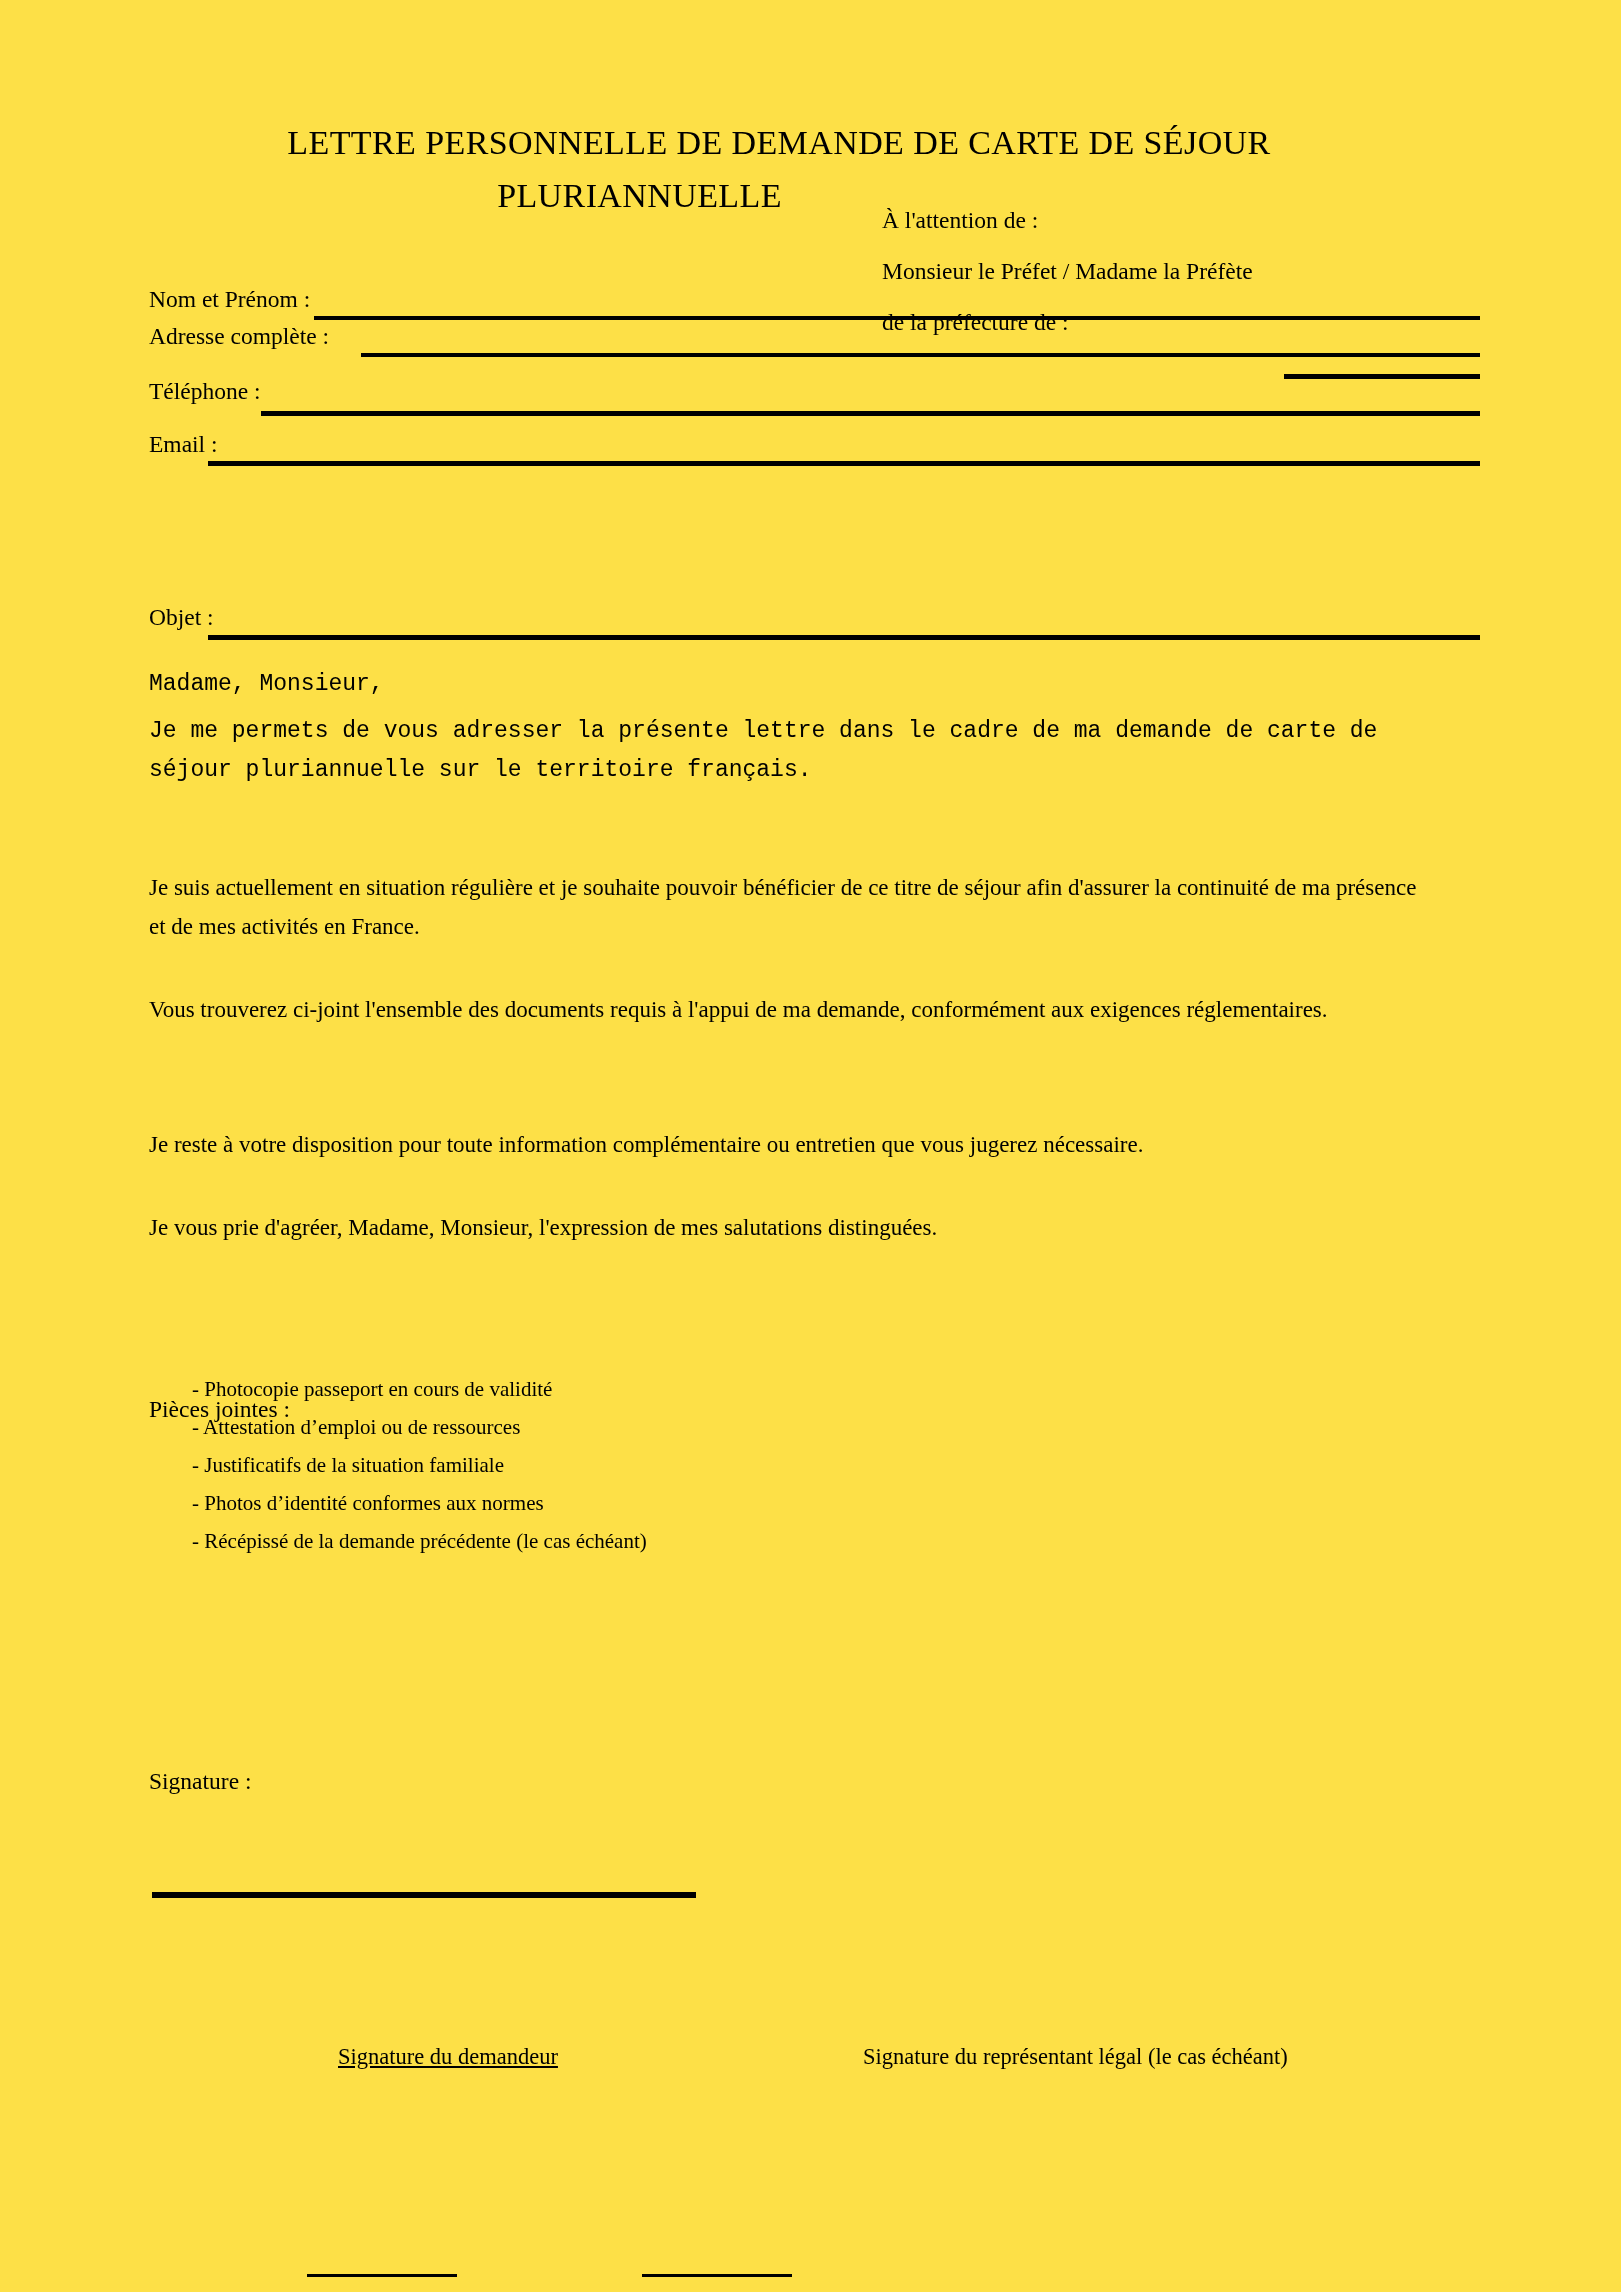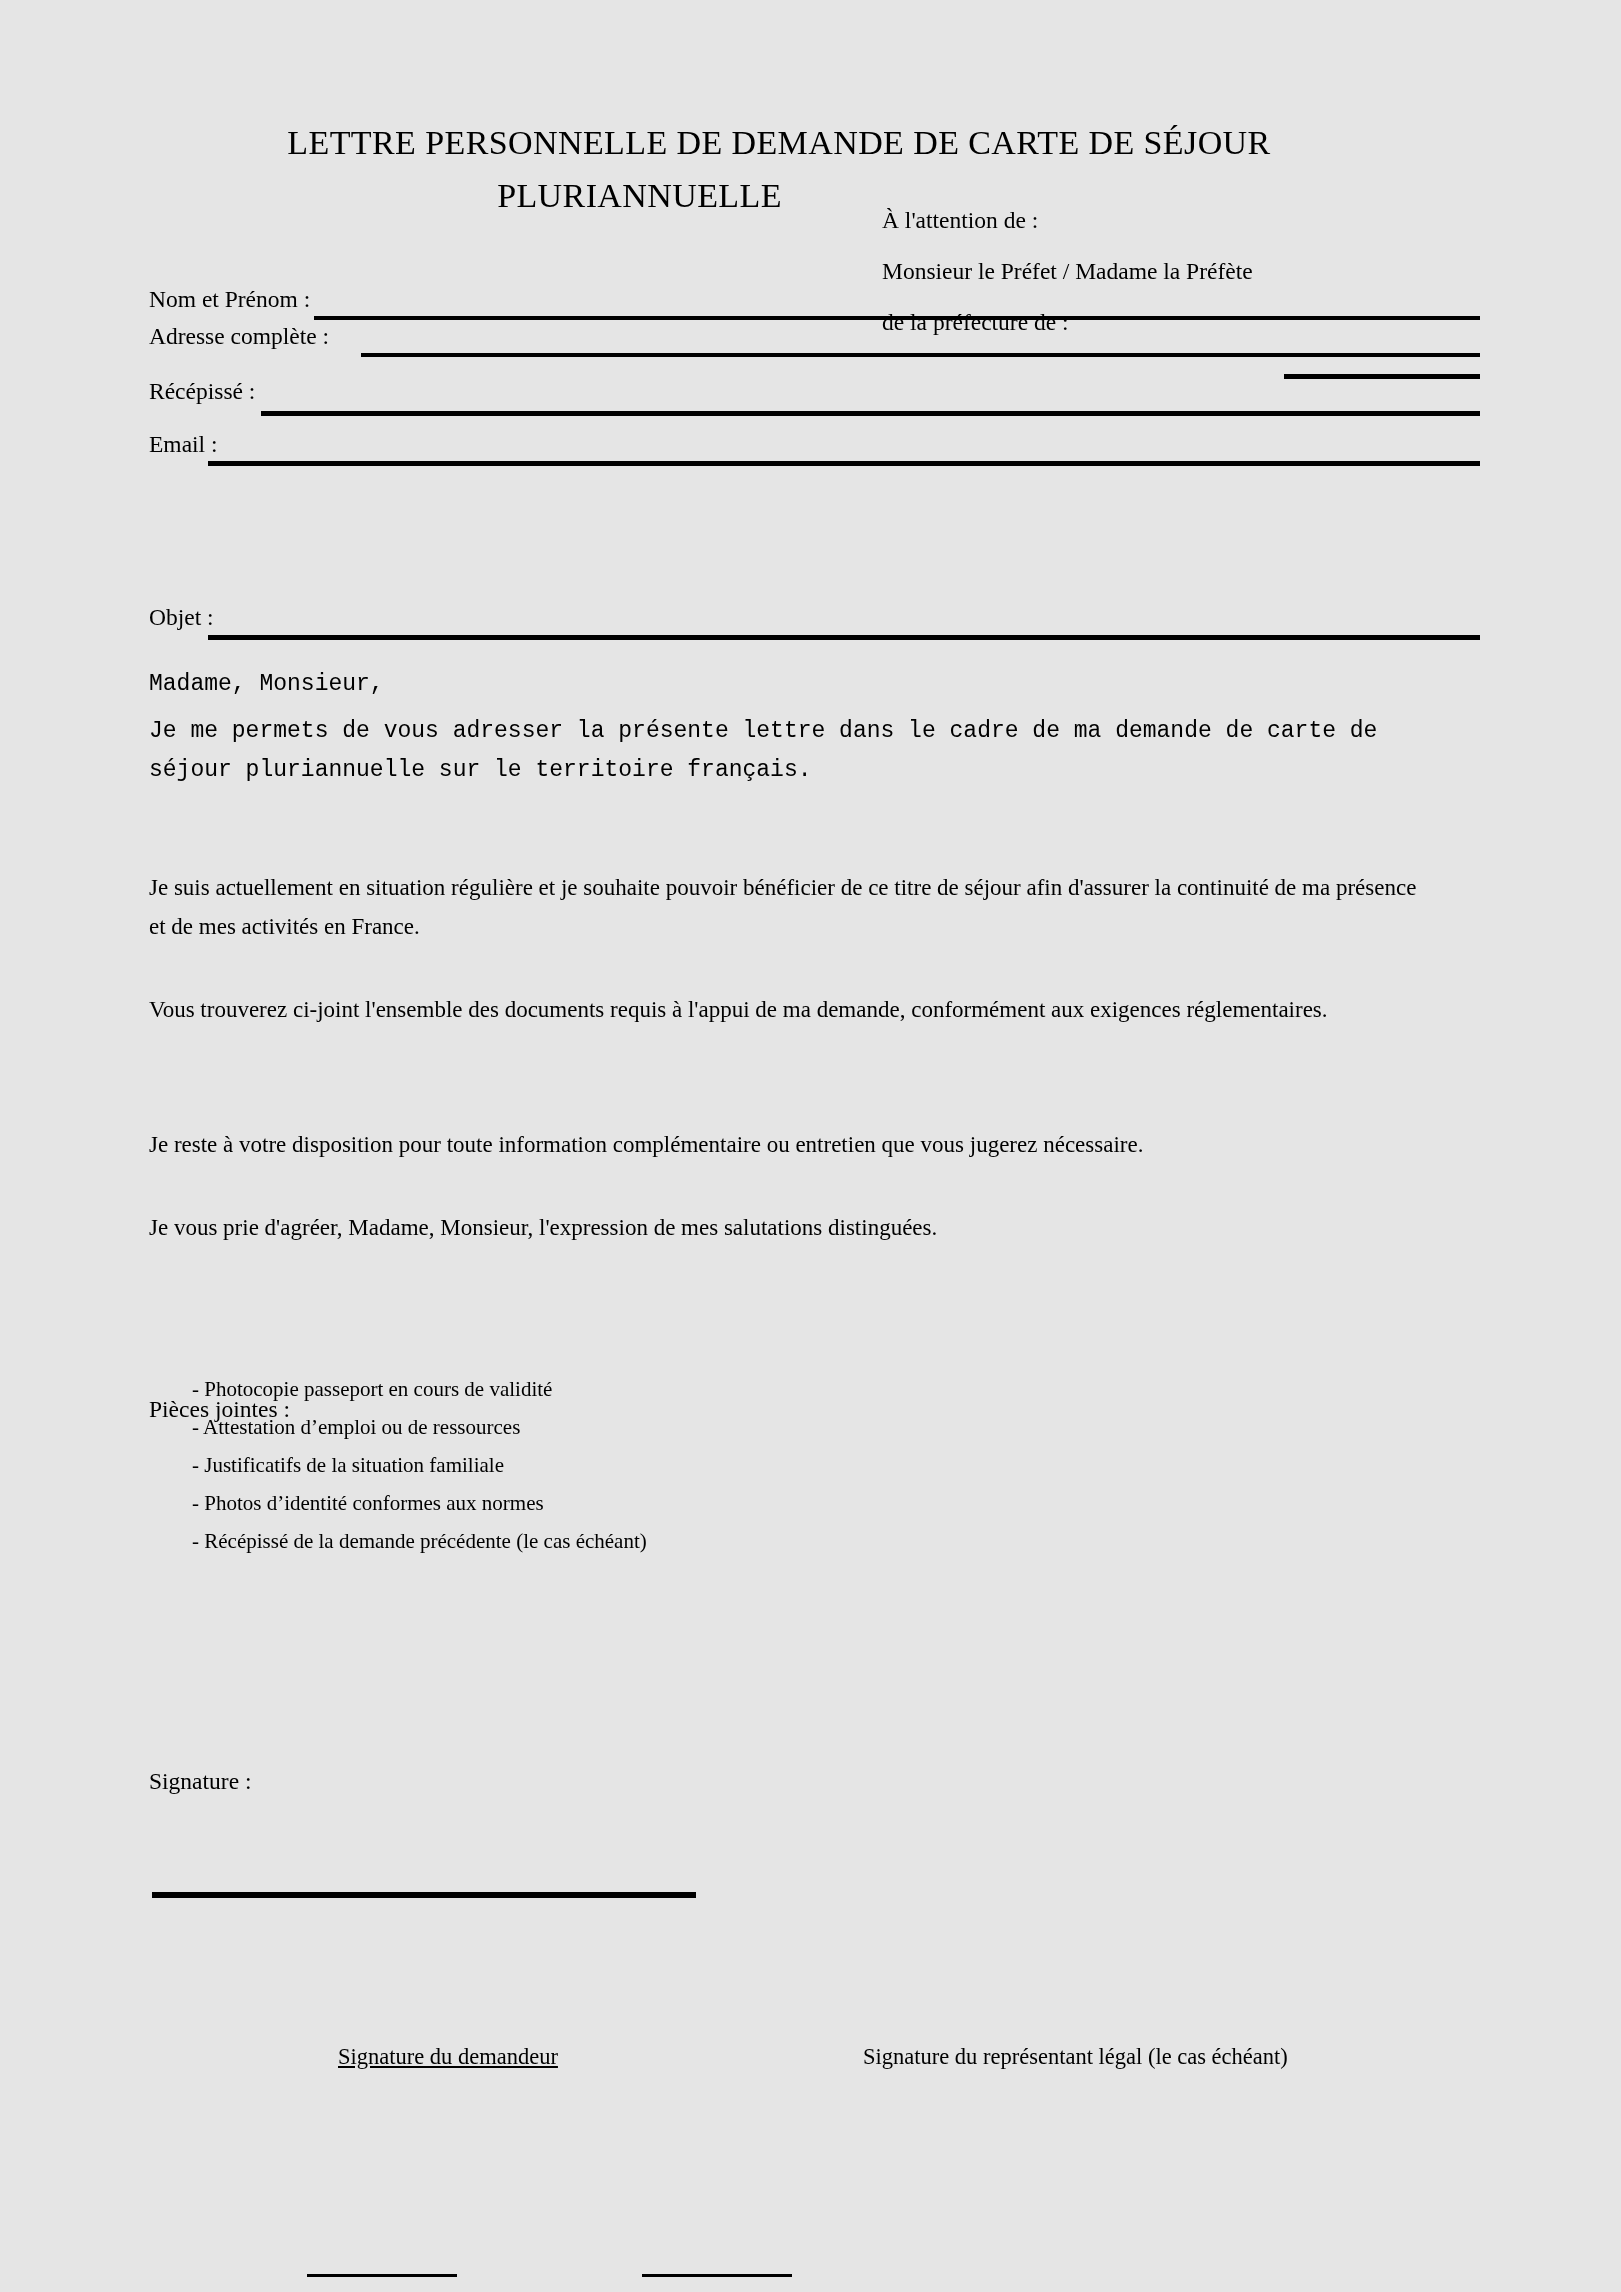--- a/index.html
+++ b/index.html
@@ -10,21 +10,21 @@
   }
   body {
     font-family: "Liberation Serif", "DejaVu Serif", serif;
     color: #000000;
     -webkit-font-smoothing: antialiased;
   }
   #page {
     position: relative;
     width: 1621px;
     height: 2293px;
-    background: #e5e5e5;
+    background: #fde047;
     overflow: hidden;
   }
 
   
   .title-block {
     position: absolute;
     left: 147px;
     top: 116px;
     width: 1264px;
     text-align: center;
@@ -149,21 +149,21 @@
   <div class="rule" style="left:314px; top:316px; width:1166px; height:3.9px;"></div>
 
   <div class="field" style="left:149px; top:323px;">
     <span class="f-label">Adresse complète :</span>
   </div>
   <div class="rule" style="left:361px; top:353px; width:1119px; height:3.9px;"></div>
 
   <div class="rule" style="left:1284px; top:374px; width:196px; height:4.9px;"></div>
 
   <div class="field" style="left:149px; top:378px;">
-    <span class="f-label">Récépissé :</span>
+    <span class="f-label">Téléphone :</span>
   </div>
   <div class="rule" style="left:261px; top:411px; width:1219px; height:4.9px;"></div>
 
   <div class="field" style="left:149px; top:431px;">
     <span class="f-label">Email :</span>
   </div>
   <div class="rule" style="left:208px; top:461px; width:1272px; height:4.9px;"></div>
 
   <div class="field" style="left:149px; top:604px;">
     <span class="f-label">Objet :</span>

